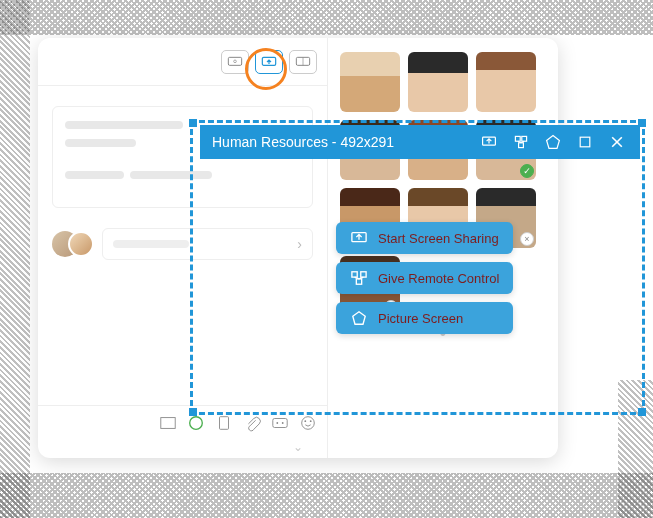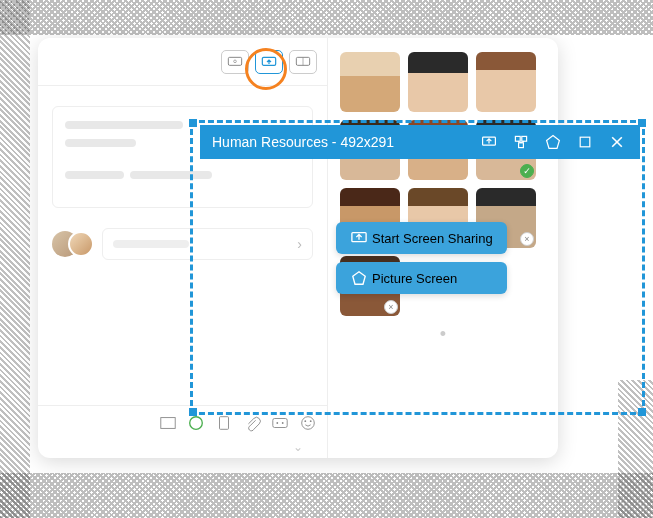--- a/index.html
+++ b/index.html
@@ -63,21 +63,21 @@
 .float-bar .close svg { stroke-width: 2;}
 
 
 .dash-rect { position: absolute; border: 3px dashed #2196d8; pointer-events:none; z-index:5;}
 .dash-main { top: 120px; left: 190px; width: 455px; height: 295px; }
 .corner { position:absolute; width:8px; height:8px; background:#2196d8;}
 .c-tl{top:-4px;left:-4px;} .c-tr{top:-4px;right:-4px;} .c-bl{bottom:-4px;left:-4px;} .c-br{bottom:-4px;right:-4px;}
 
 
 .action-menu { position: absolute; top: 222px; left: 336px; display: flex; flex-direction: column; gap: 8px; z-index: 8;}
-.action-btn { background: #3ba3dc; color: #000000; border-radius: 6px; padding: 8px 14px; font-size: 13px; display: flex; align-items: center; gap: 4px; min-width: 155px; box-shadow: 0 2px 6px rgba(0,0,0,0.15);}
+.action-btn { background: #3ba3dc; color: #7f1d1d; border-radius: 6px; padding: 8px 14px; font-size: 13px; display: flex; align-items: center; gap: 10px; min-width: 155px; box-shadow: 0 2px 6px rgba(0,0,0,0.15);}
 .action-btn svg { width: 18px; height: 16px; stroke: #fff; fill: none; stroke-width: 1.5;}
 </style>
 </head>
 <body>
 
 <div class="noise noise-top"></div>
 <div class="noise noise-left"></div>
 <div class="noise noise-bottom"></div>
 <div class="noise noise-right"></div>
 
@@ -236,17 +236,27 @@
 <div class="action-menu">
   <div class="action-btn">
     <svg viewBox="0 0 20 18">
         <rect x="2" y="3" width="16" height="10" rx="1"></rect>
         <path d="M10 11 V6 M7 8 l3-3 3 3"></path>
       </svg>
     <span>Start Screen Sharing</span>
   </div>
   <div class="action-btn">
     <svg viewBox="0 0 20 18">
+        <rect x="2" y="2" width="6" height="6"></rect>
+        <rect x="12" y="2" width="6" height="6"></rect>
+        <rect x="7" y="10" width="6" height="6"></rect>
+        <line x1="5" y1="8" x2="10" y2="10"></line>
+        <line x1="15" y1="8" x2="10" y2="10"></line>
+      </svg>
+    <span>Give Remote Control</span>
+  </div>
+  <div class="action-btn">
+    <svg viewBox="0 0 20 18">
         <path d="M10 2 L17 7 L14.5 16 L5.5 16 L3 7 Z"></path>
       </svg>
     <span>Picture Screen</span>
   </div>
 </div>
 
 </body></html>

